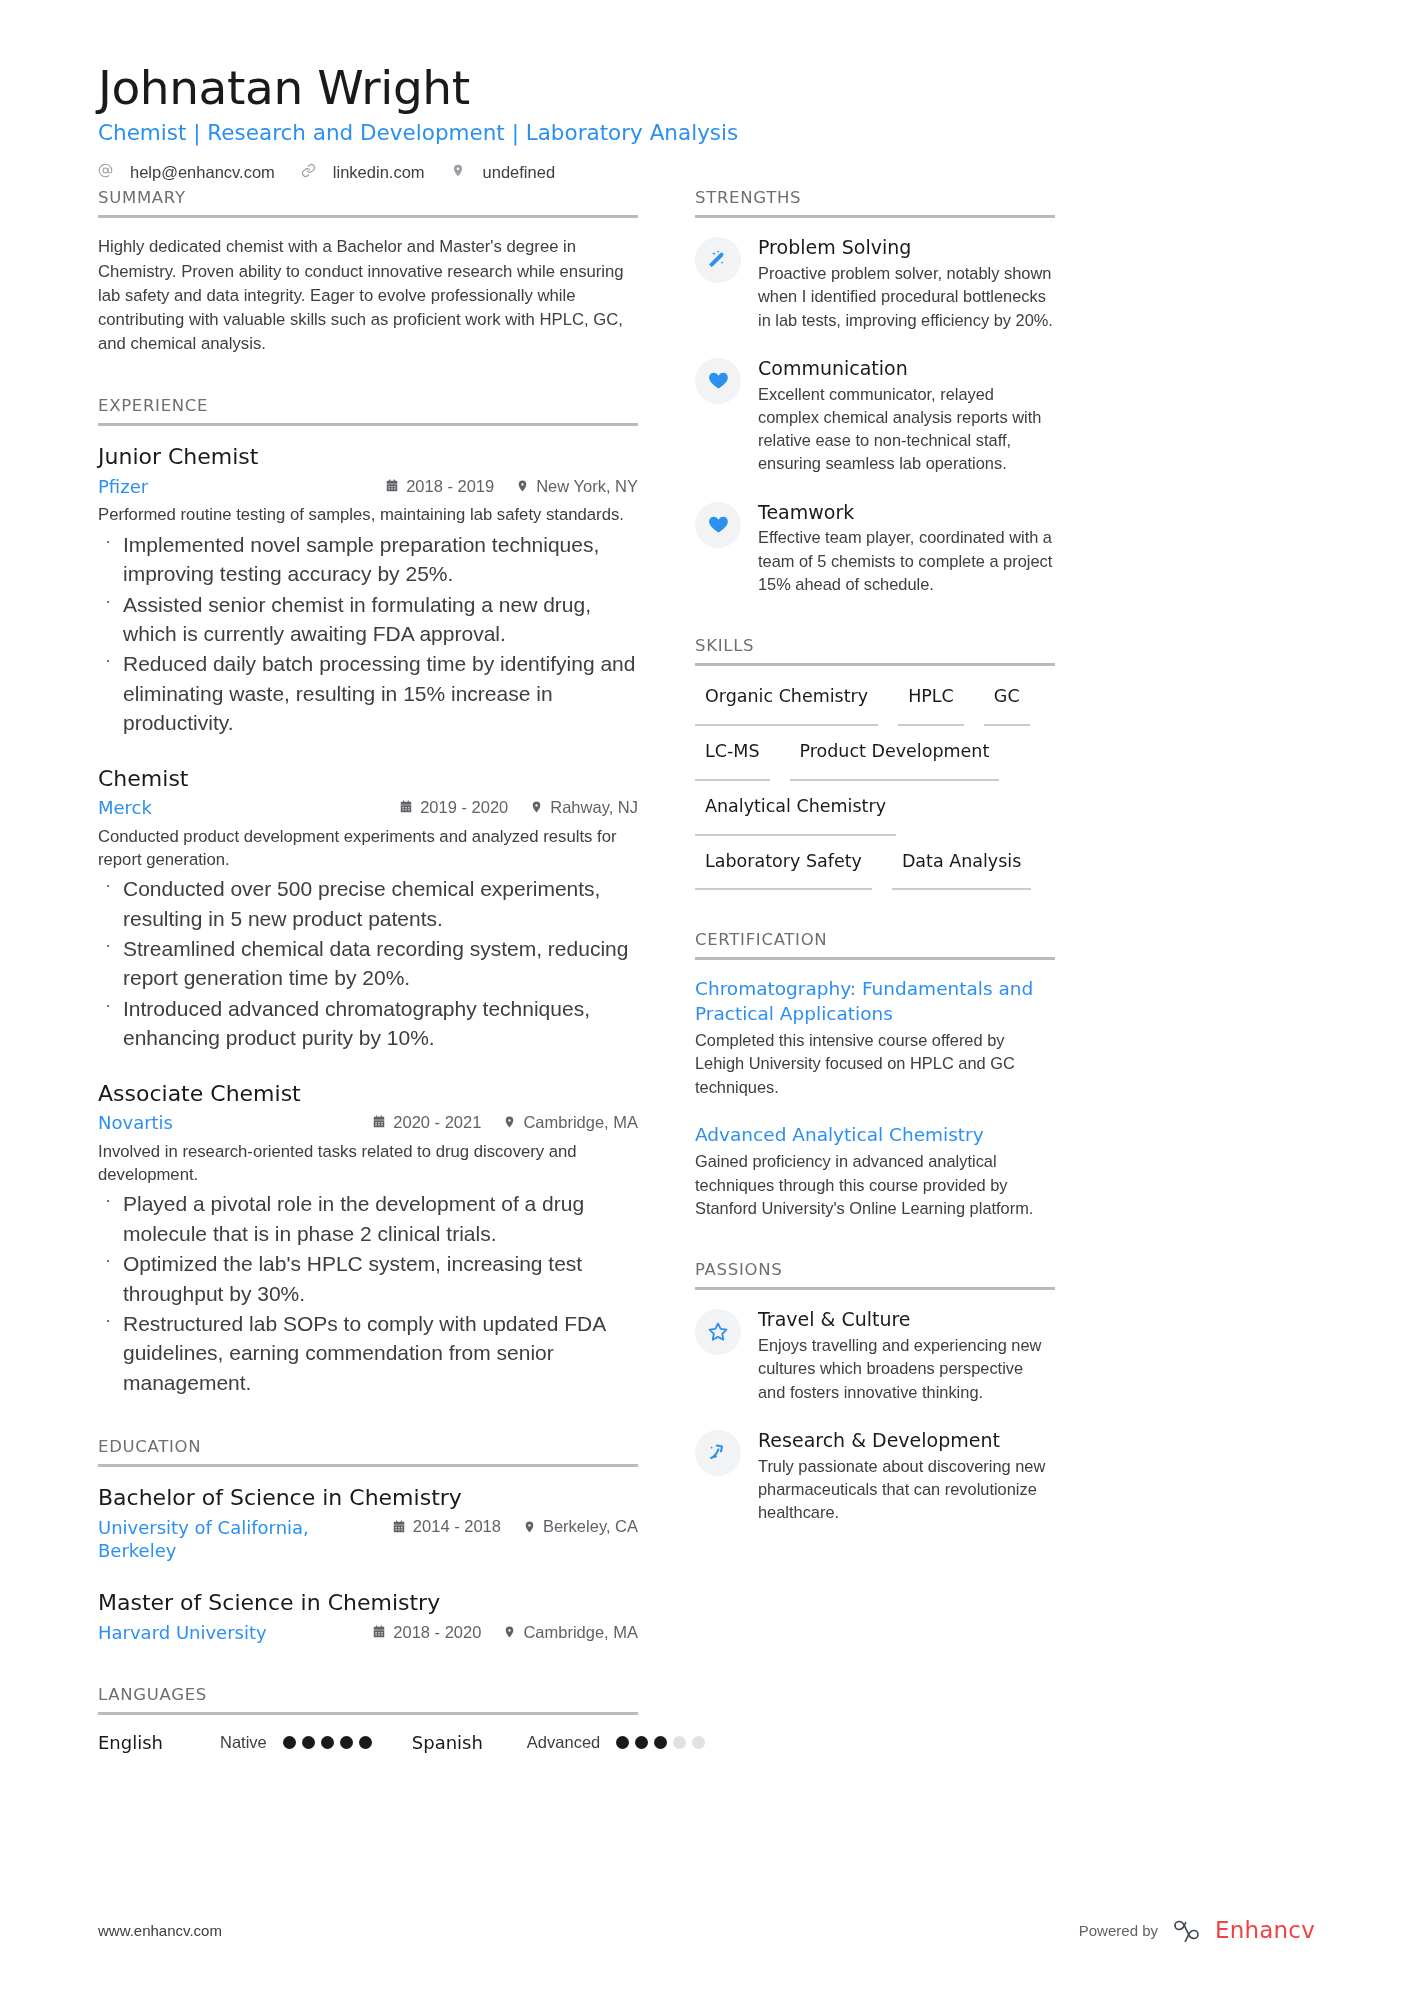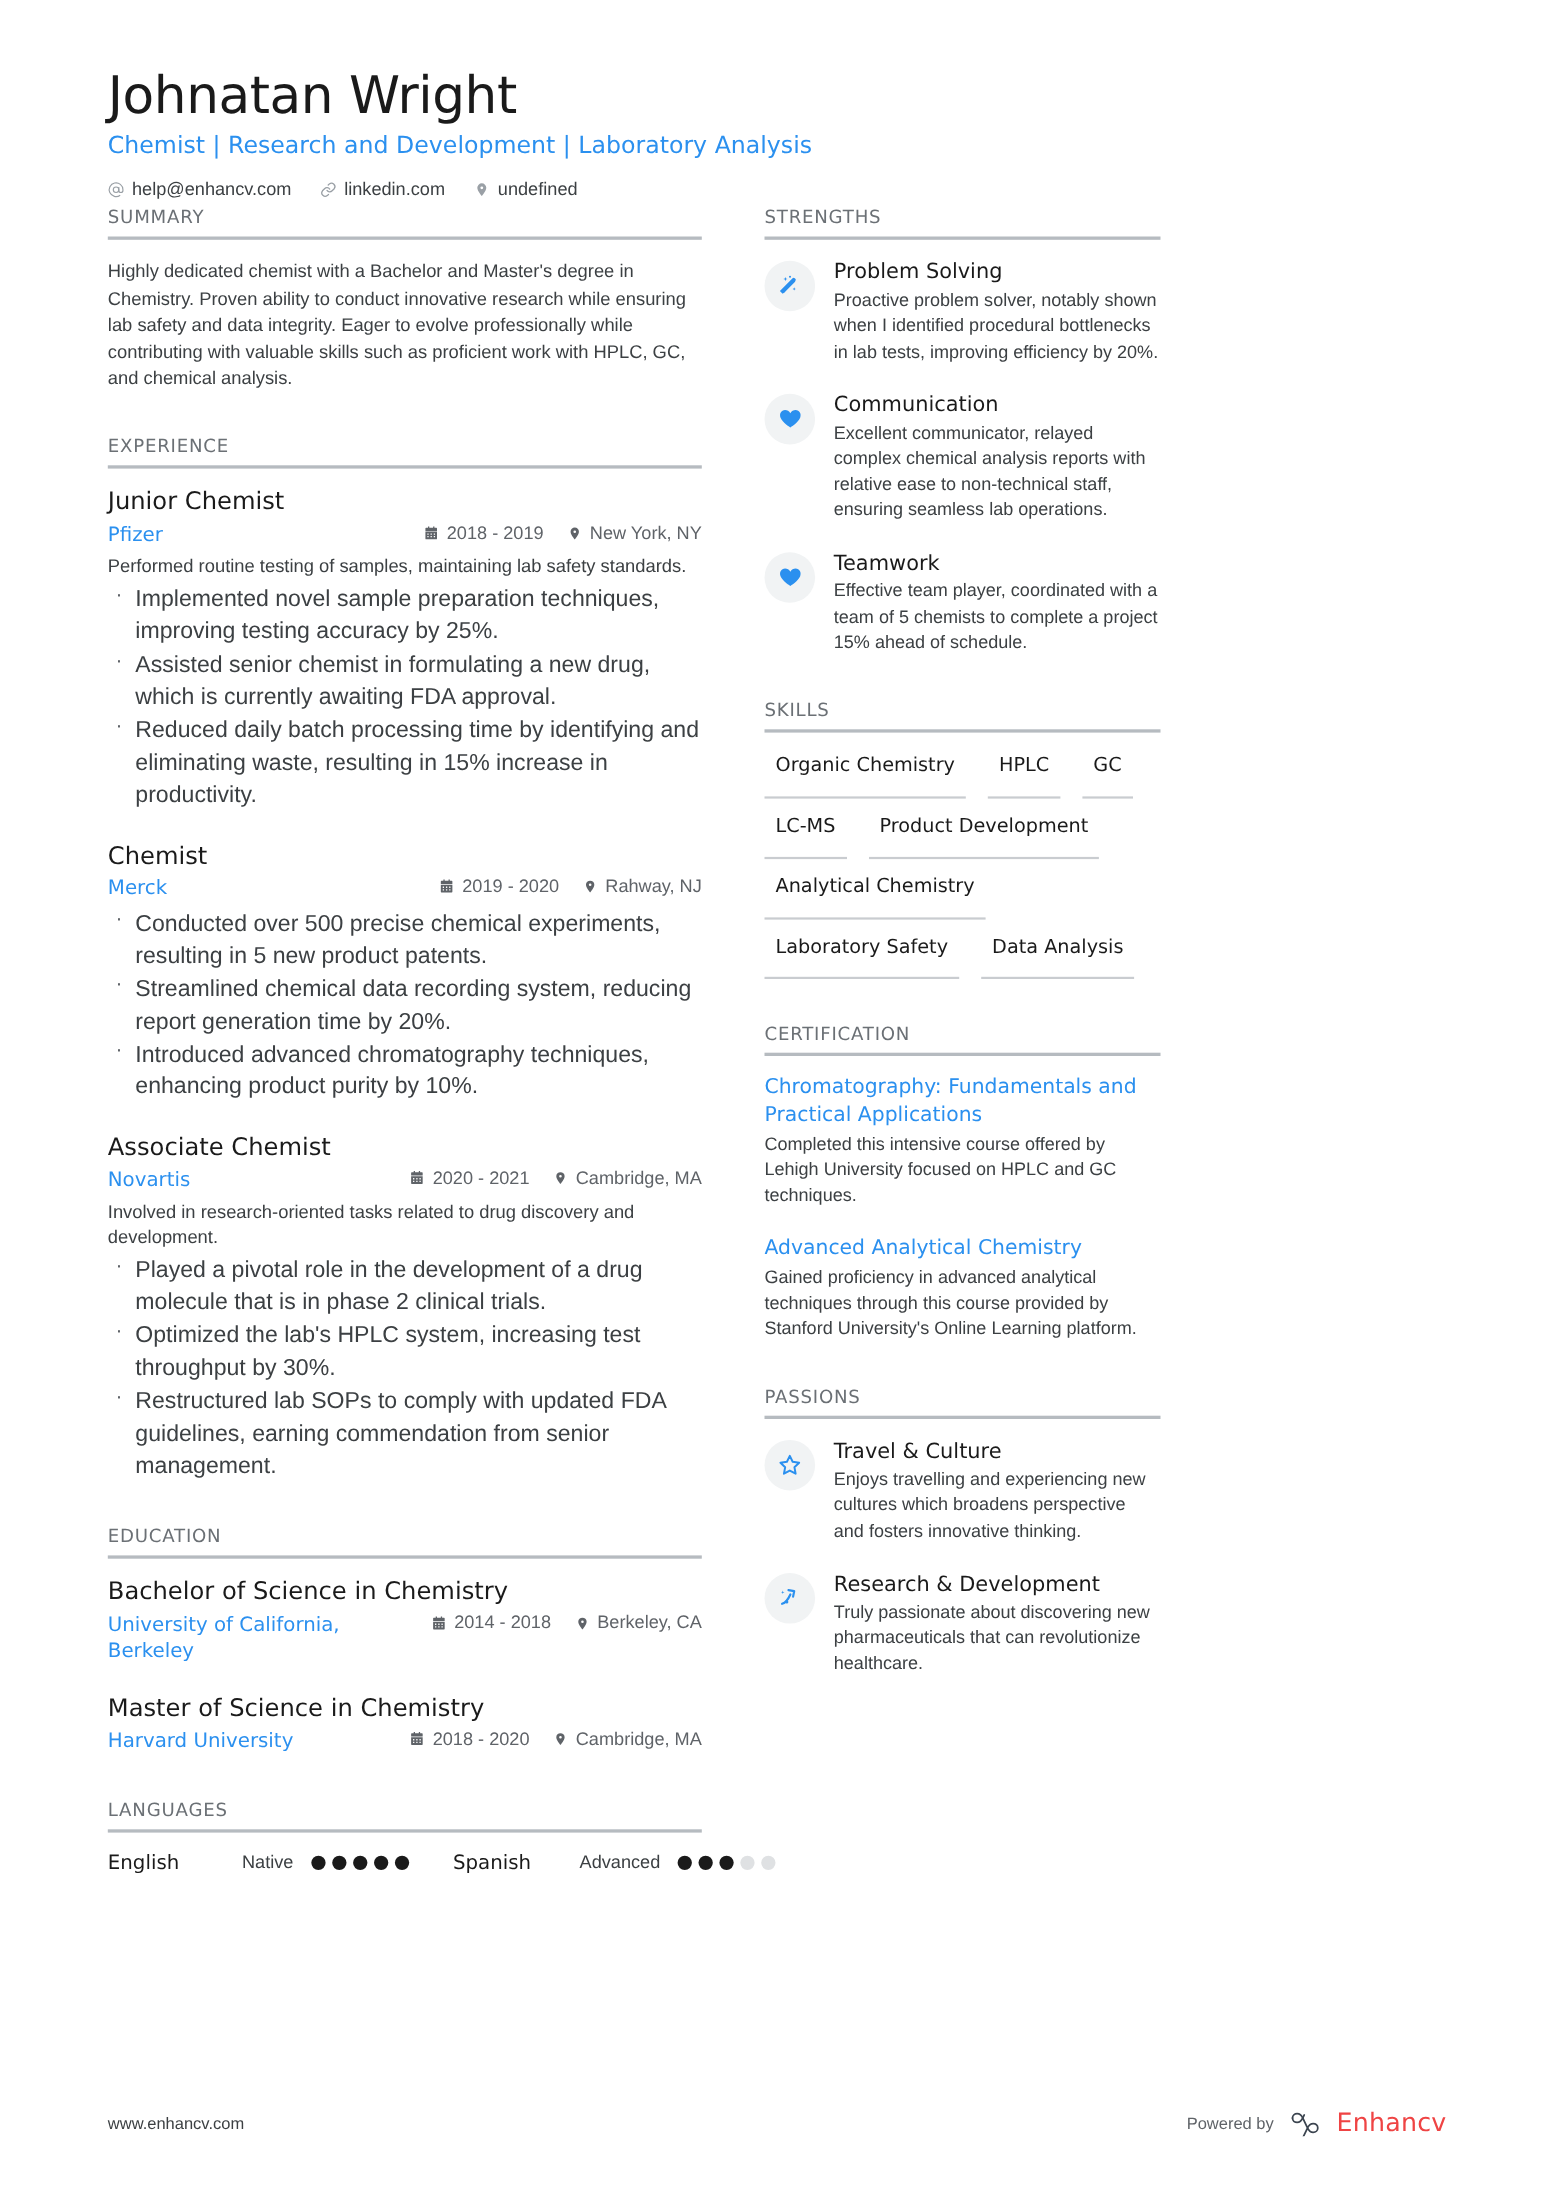--- a/index.html
+++ b/index.html
@@ -41,22 +41,21 @@
   }
   .contact-row {
     display: flex;
     align-items: center;
     gap: 26px;
     margin-top: 16px;
     flex-wrap: wrap;
   }
   .contact-item {
     display: flex;
-    align-items: center;
-    gap: 7px;
+    gap: 17px;
     font-size: 16.5px;
     color: #3c4043;
   }
   .contact-item .ic {
     width: 15px; height: 15px;
     display: inline-flex;
     align-items: center;
     justify-content: center;
     color: #9aa0a6;
     flex: 0 0 auto;
@@ -393,20 +392,21 @@
               <span class="meta-chip">
                 <span class="ic">
                   <svg width="13" height="14" viewBox="0 0 24 24" fill="currentColor">
                     <path d="M12 2a7 7 0 0 0-7 7c0 5 7 13 7 13s7-8 7-13a7 7 0 0 0-7-7zm0 9.2A2.2 2.2 0 1 1 12 6.8a2.2 2.2 0 0 1 0 4.4z"></path>
                   </svg>
                 </span>
                 <span>Rahway, NJ</span>
               </span>
             </span>
           </div>
+          <div class="entry-desc">Conducted product development experiments and analyzed results for report generation.</div>
           <ul class="bullets">
             <li>Conducted over 500 precise chemical experiments, resulting in 5 new product patents.</li>
             <li>Streamlined chemical data recording system, reducing report generation time by 20%.</li>
             <li>Introduced advanced chromatography techniques, enhancing product purity by 10%.</li>
           </ul>
         </div>
 
         <div class="entry">
           <div class="entry-title">Associate Chemist</div>
           <div class="entry-meta">

